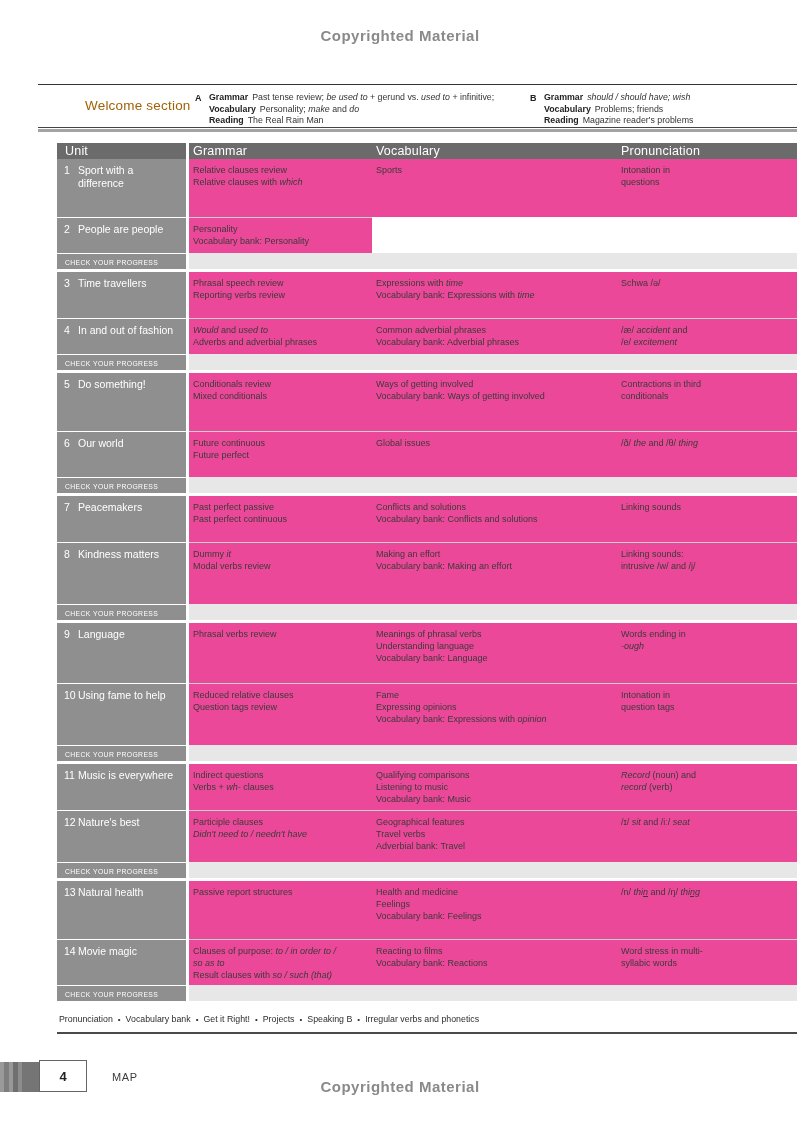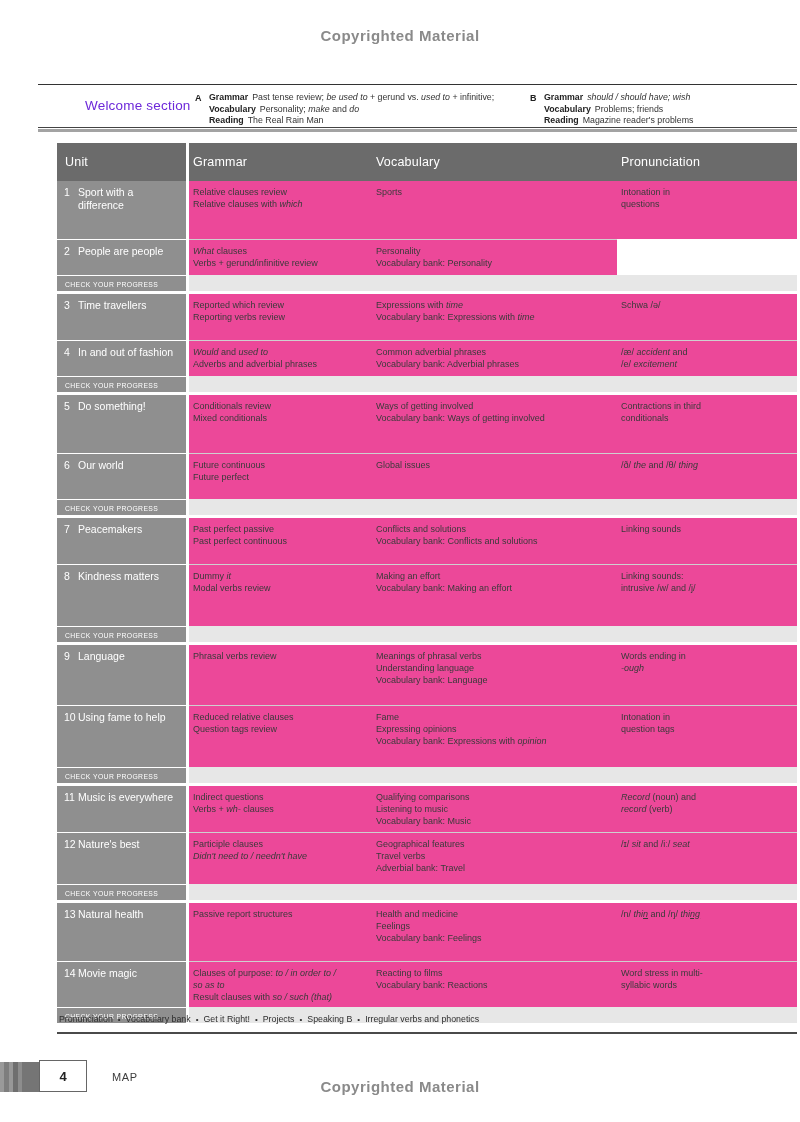--- a/index.html
+++ b/index.html
@@ -18,33 +18,33 @@
   
   .welcome{
     position:absolute;left:38px;top:84px;width:759px;
     border-top:1px solid #333;
     display:flex;align-items:flex-start;
     padding-top:7px;padding-bottom:6px;box-sizing:border-box;
   }
   .w-rule{position:absolute;left:38px;top:127px;width:759px;border-top:1px solid #444;}
   .w-rule-thick{position:absolute;left:38px;top:129px;width:759px;height:3px;background:#a3a3a3;}
   .w-label{width:157px;box-sizing:border-box;padding-left:47px;padding-top:6px;
-    font-size:13.5px;color:#6d28d9;letter-spacing:.2px;flex:none;}
+    font-size:13.5px;color:#a16207;letter-spacing:.2px;flex:none;}
   .w-col{display:flex;flex:none;}
   .w-col.col-a{width:335px;}
   .w-col.col-b{width:267px;}
   .w-letter{font-weight:bold;font-size:9px;color:#222;width:14px;flex:none;padding-top:1px;}
   .w-lines{font-size:8.8px;line-height:11.5px;color:#333;}
   .w-lines b{color:#222;}
   .w-lines .sep{display:inline-block;width:4px;}
 
   
   .utable{position:absolute;left:57px;top:143px;width:740px;}
   .trow{display:grid;grid-template-columns:129px 3px 183px 245px 1fr;}
-  .thead{height:38px;}
+  .thead{height:16px;}
   .thead .hc{
     background:#6b6b6b;color:#fff;font-size:12.5px;letter-spacing:.2px;
     display:flex;align-items:center;
   }
   .thead .hc.first{padding-left:8px;}
   .thead .hc.pad{padding-left:4px;}
   .group{margin-bottom:3px;}
   .unit-cell{
     background:#8f8f8f;color:#fff;
     padding:5px 5px 4px 7px;box-sizing:border-box;
@@ -151,43 +151,39 @@
             <div>questions</div>
           </div>
         </div>
         <div class="trow g-row" style="min-height: 36px;">
           <div class="unit-cell">
             <span class="unit-num">2</span>
             <span class="unit-name">People are people</span>
           </div>
           <div class="cyp-gap"></div>
           <div class="cc">
-            <div><i>What</i> clauses</div>
-            <div>Verbs + gerund/infinitive review</div>
-          </div>
-          <div class="cc">
             <div>Personality</div>
             <div>Vocabulary bank: Personality</div>
           </div>
         </div>
         <div class="trow">
           <div class="cyp-cell">CHECK YOUR PROGRESS</div>
           <div class="cyp-gap"></div>
           <div class="cyp-band"></div>
         </div>
       </div>
       <div class="group">
         <div class="trow g-row" style="min-height: 46px;">
           <div class="unit-cell">
             <span class="unit-num">3</span>
             <span class="unit-name">Time travellers</span>
           </div>
           <div class="cyp-gap"></div>
           <div class="cc">
-            <div>Reported which review</div>
+            <div>Phrasal speech review</div>
             <div>Reporting verbs review</div>
           </div>
           <div class="cc">
             <div>Expressions with <i>time</i></div>
             <div>Vocabulary bank: Expressions with <i>time</i></div>
           </div>
           <div class="cc">
             <div>Schwa /ə/</div>
           </div>
         </div>

